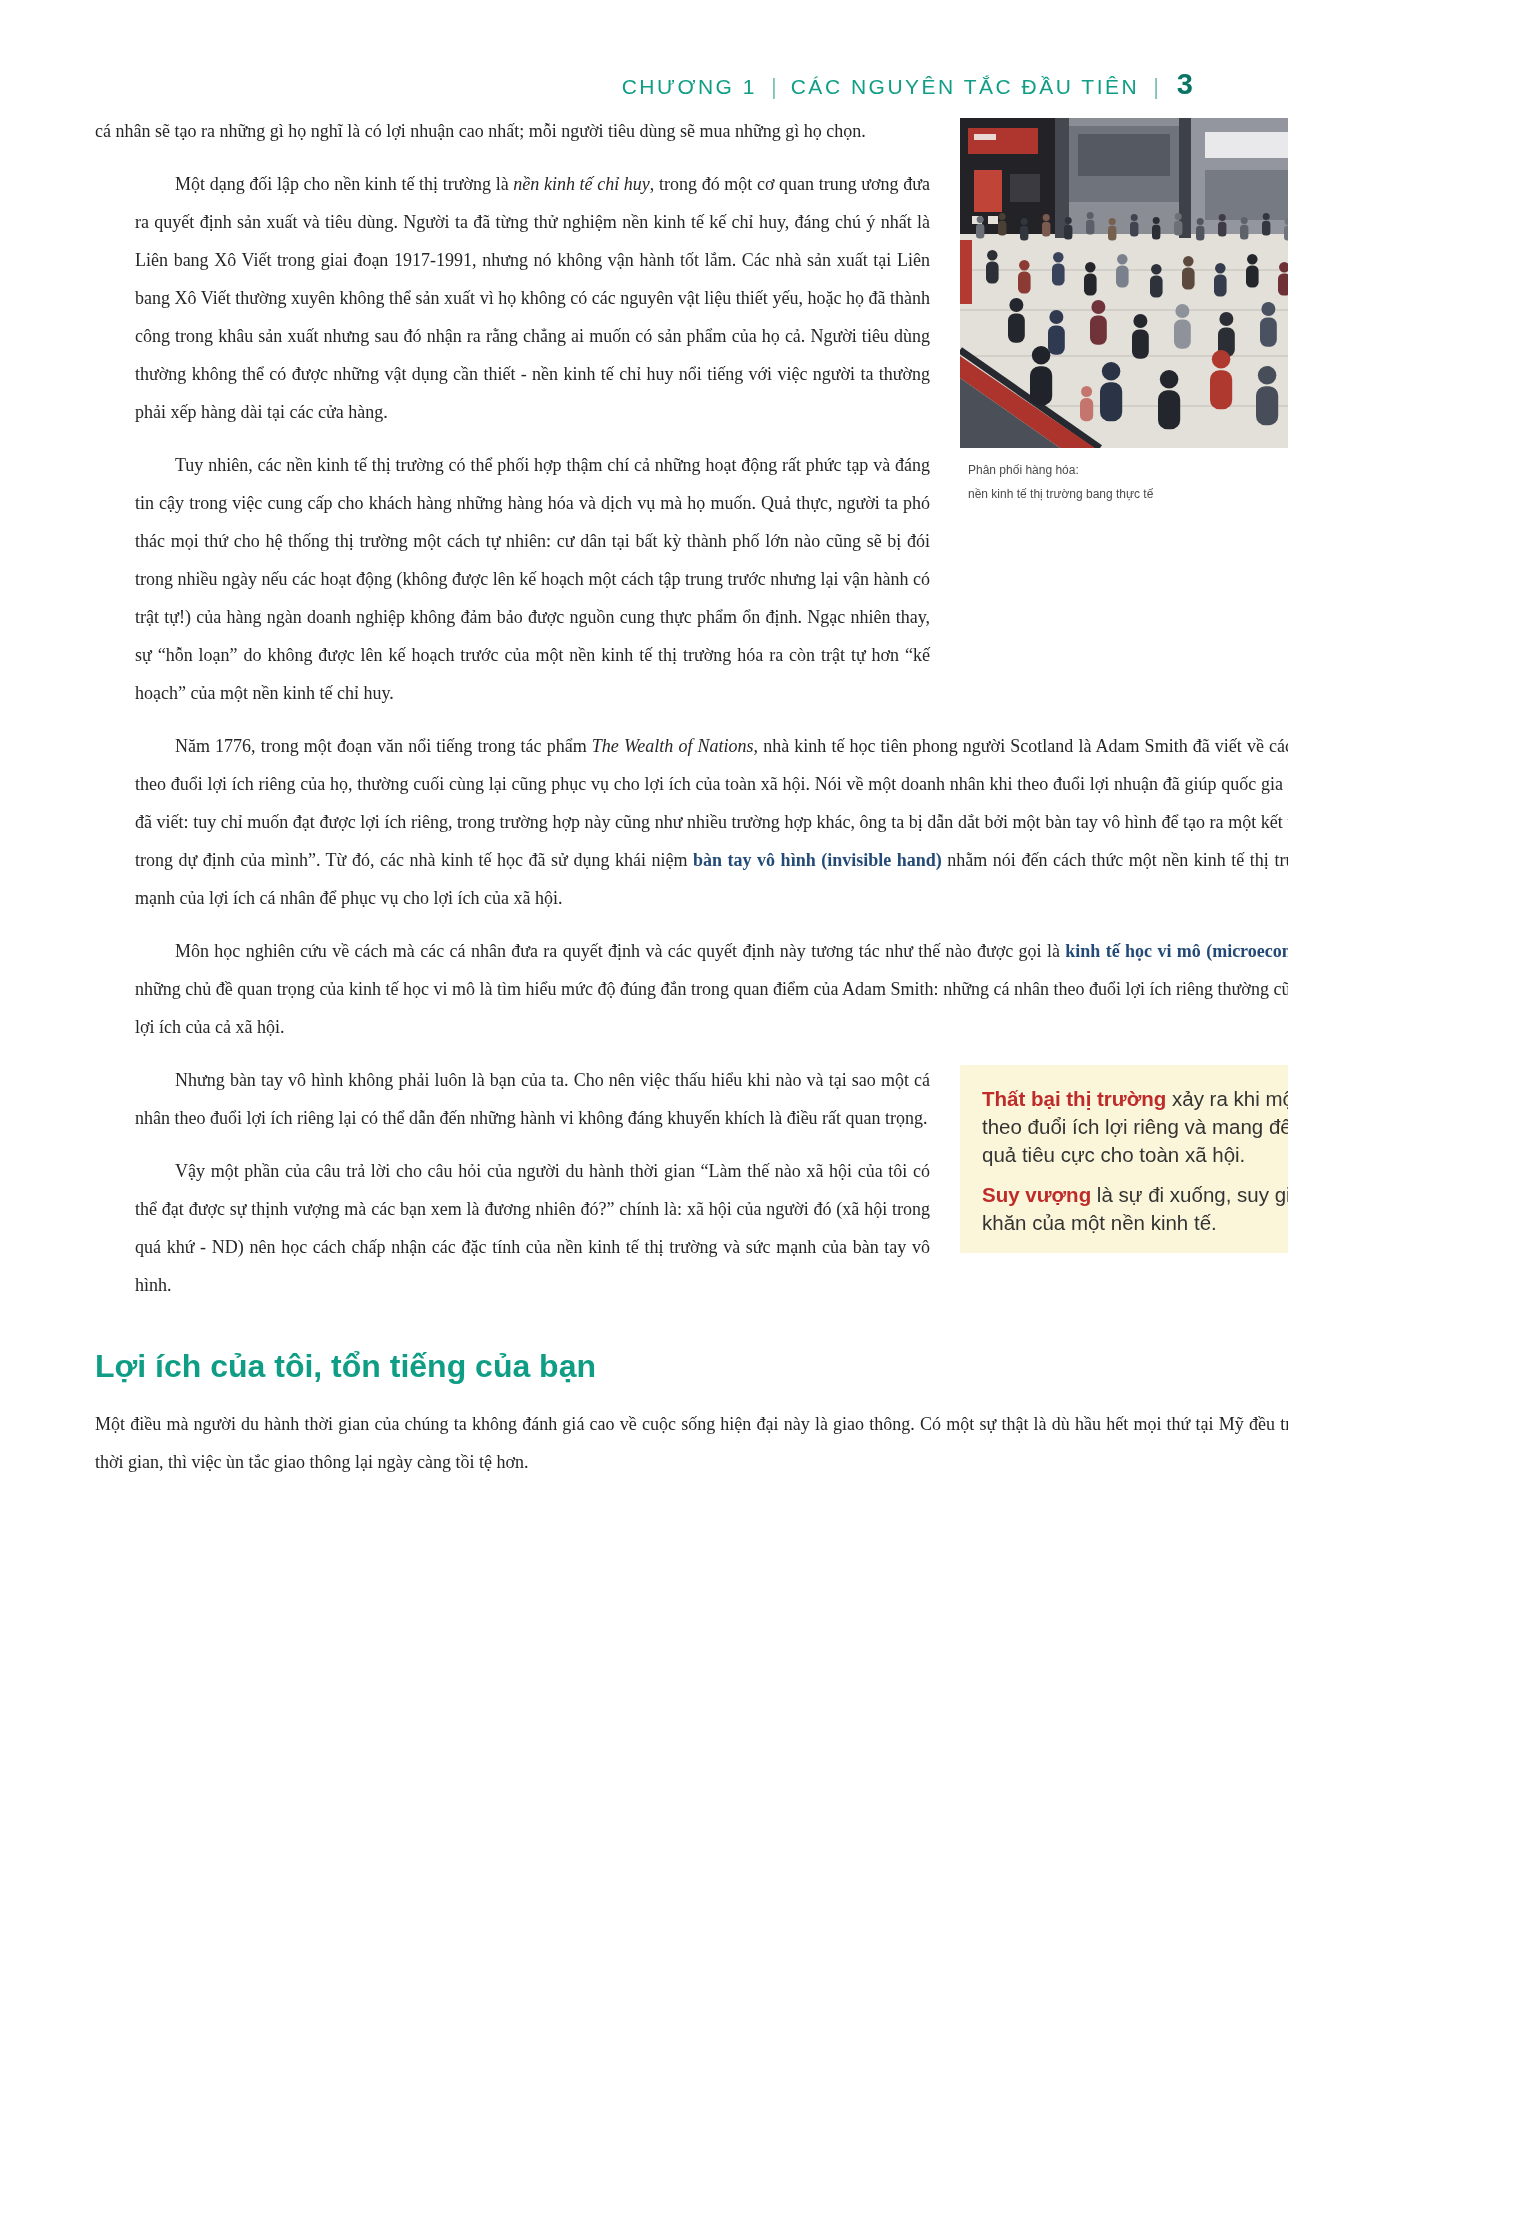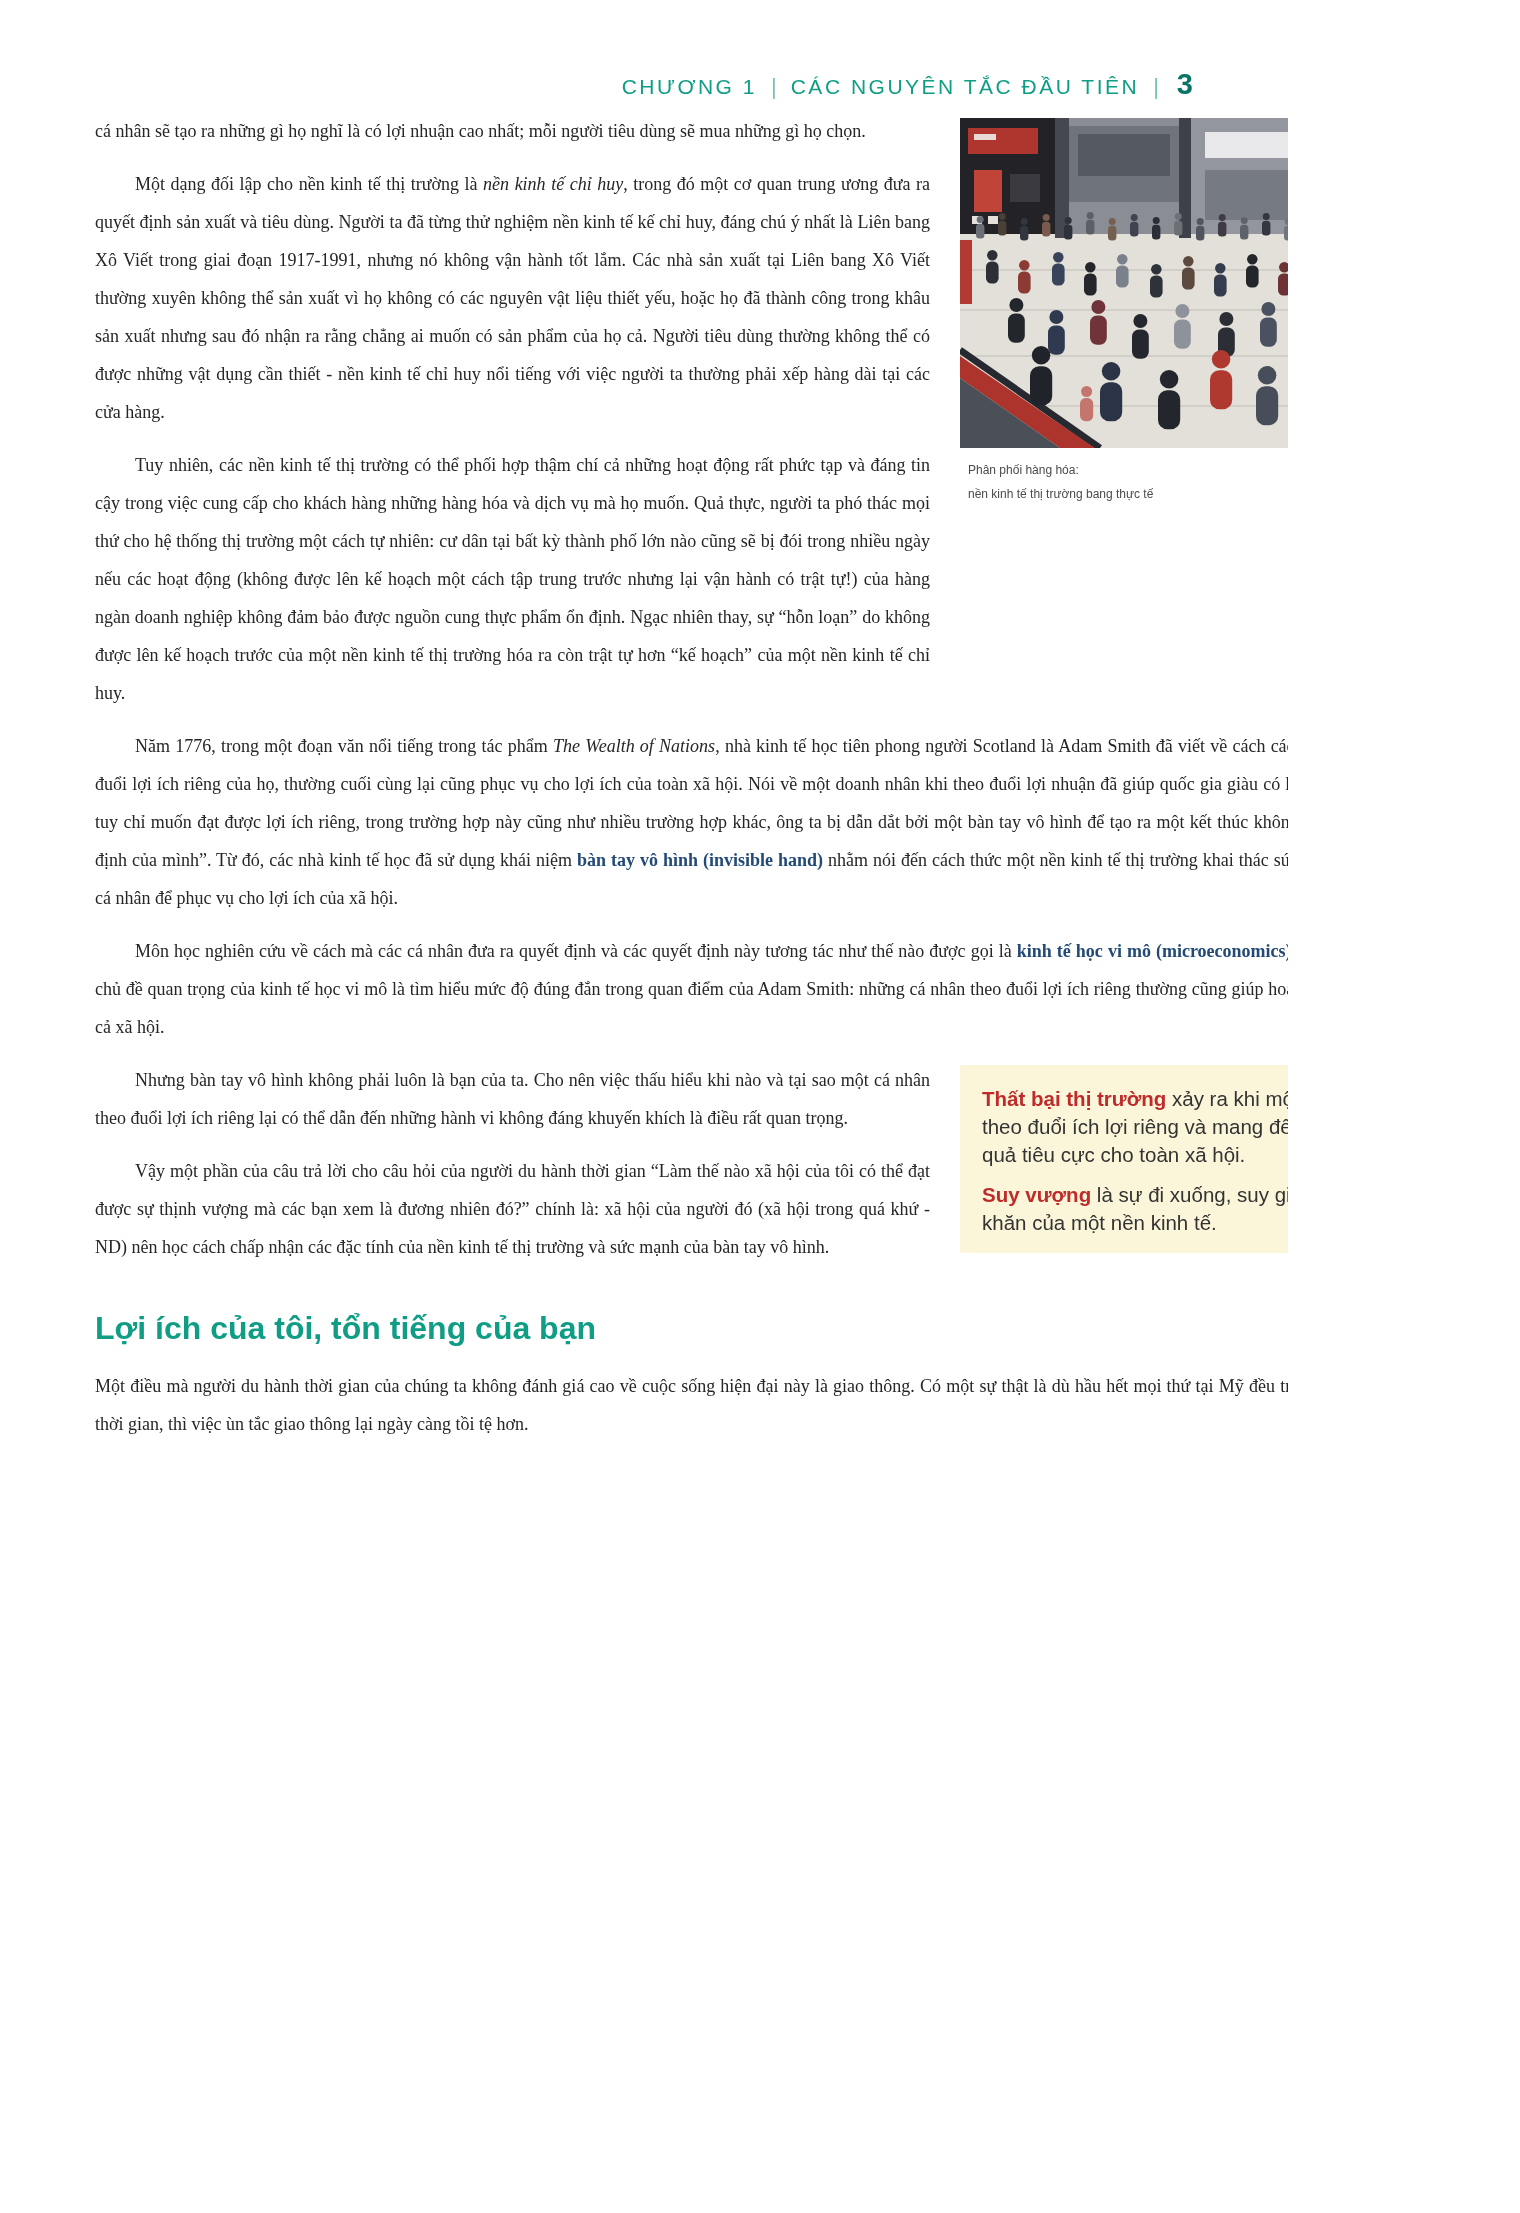--- a/index.html
+++ b/index.html
@@ -42,21 +42,21 @@
   }
   
   .content{
     position:absolute;top:112px;left:95px;width:1330px;
   }
   .body-p{
     margin:0 0 15px 0;
     font-size:18px;line-height:38px;
     text-align:justify;
   }
-  .indent{text-indent:40px;}
+  .indent{text-indent:40px;margin-left:40px;}
   em{font-style:italic;}
   .key-term{font-weight:bold;color:var(--keyterm_navy);}
   
   .photo-float{
     float:right;width:495px;padding-left:30px;
     margin:6px 0 170px 0;
   }
   .photo-frame{
     position:relative;width:400px;height:330px;
     background:#e3e0da;

